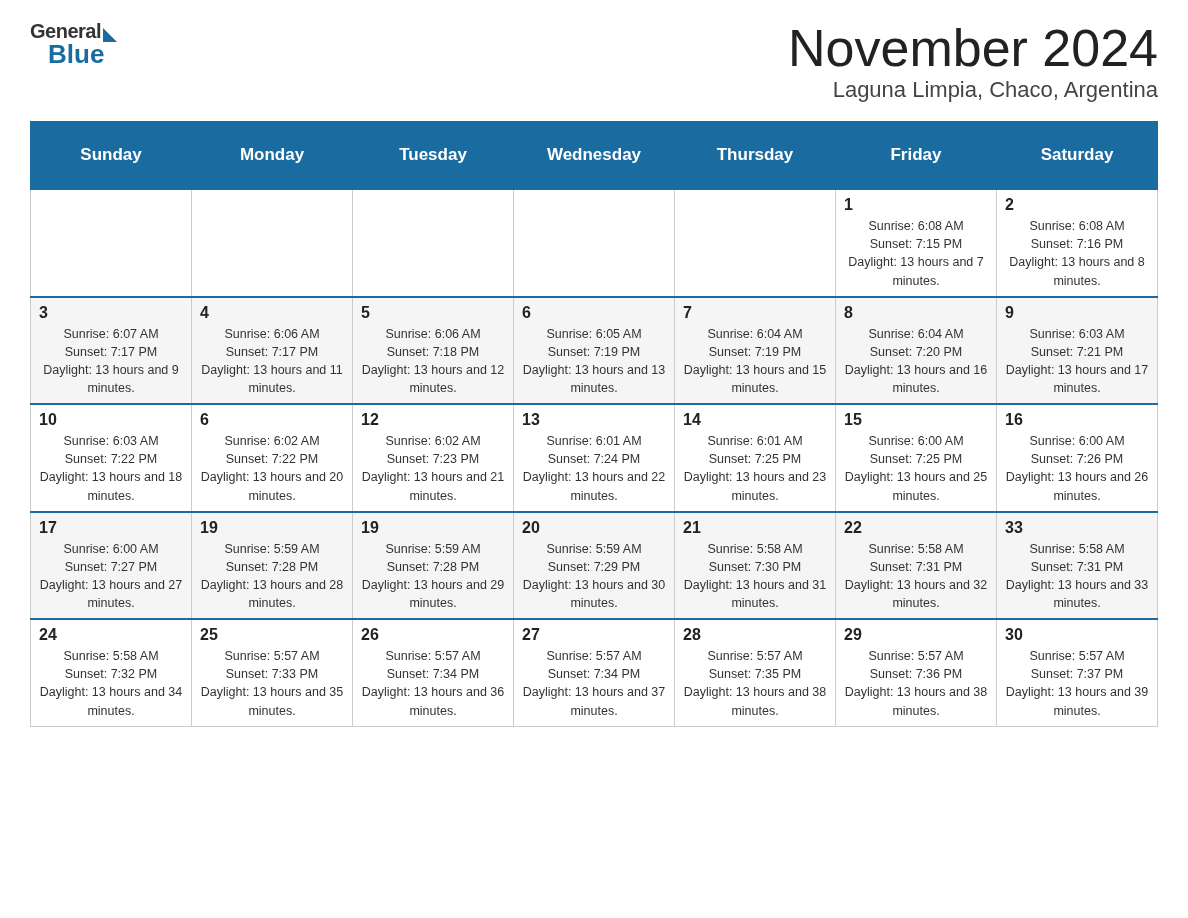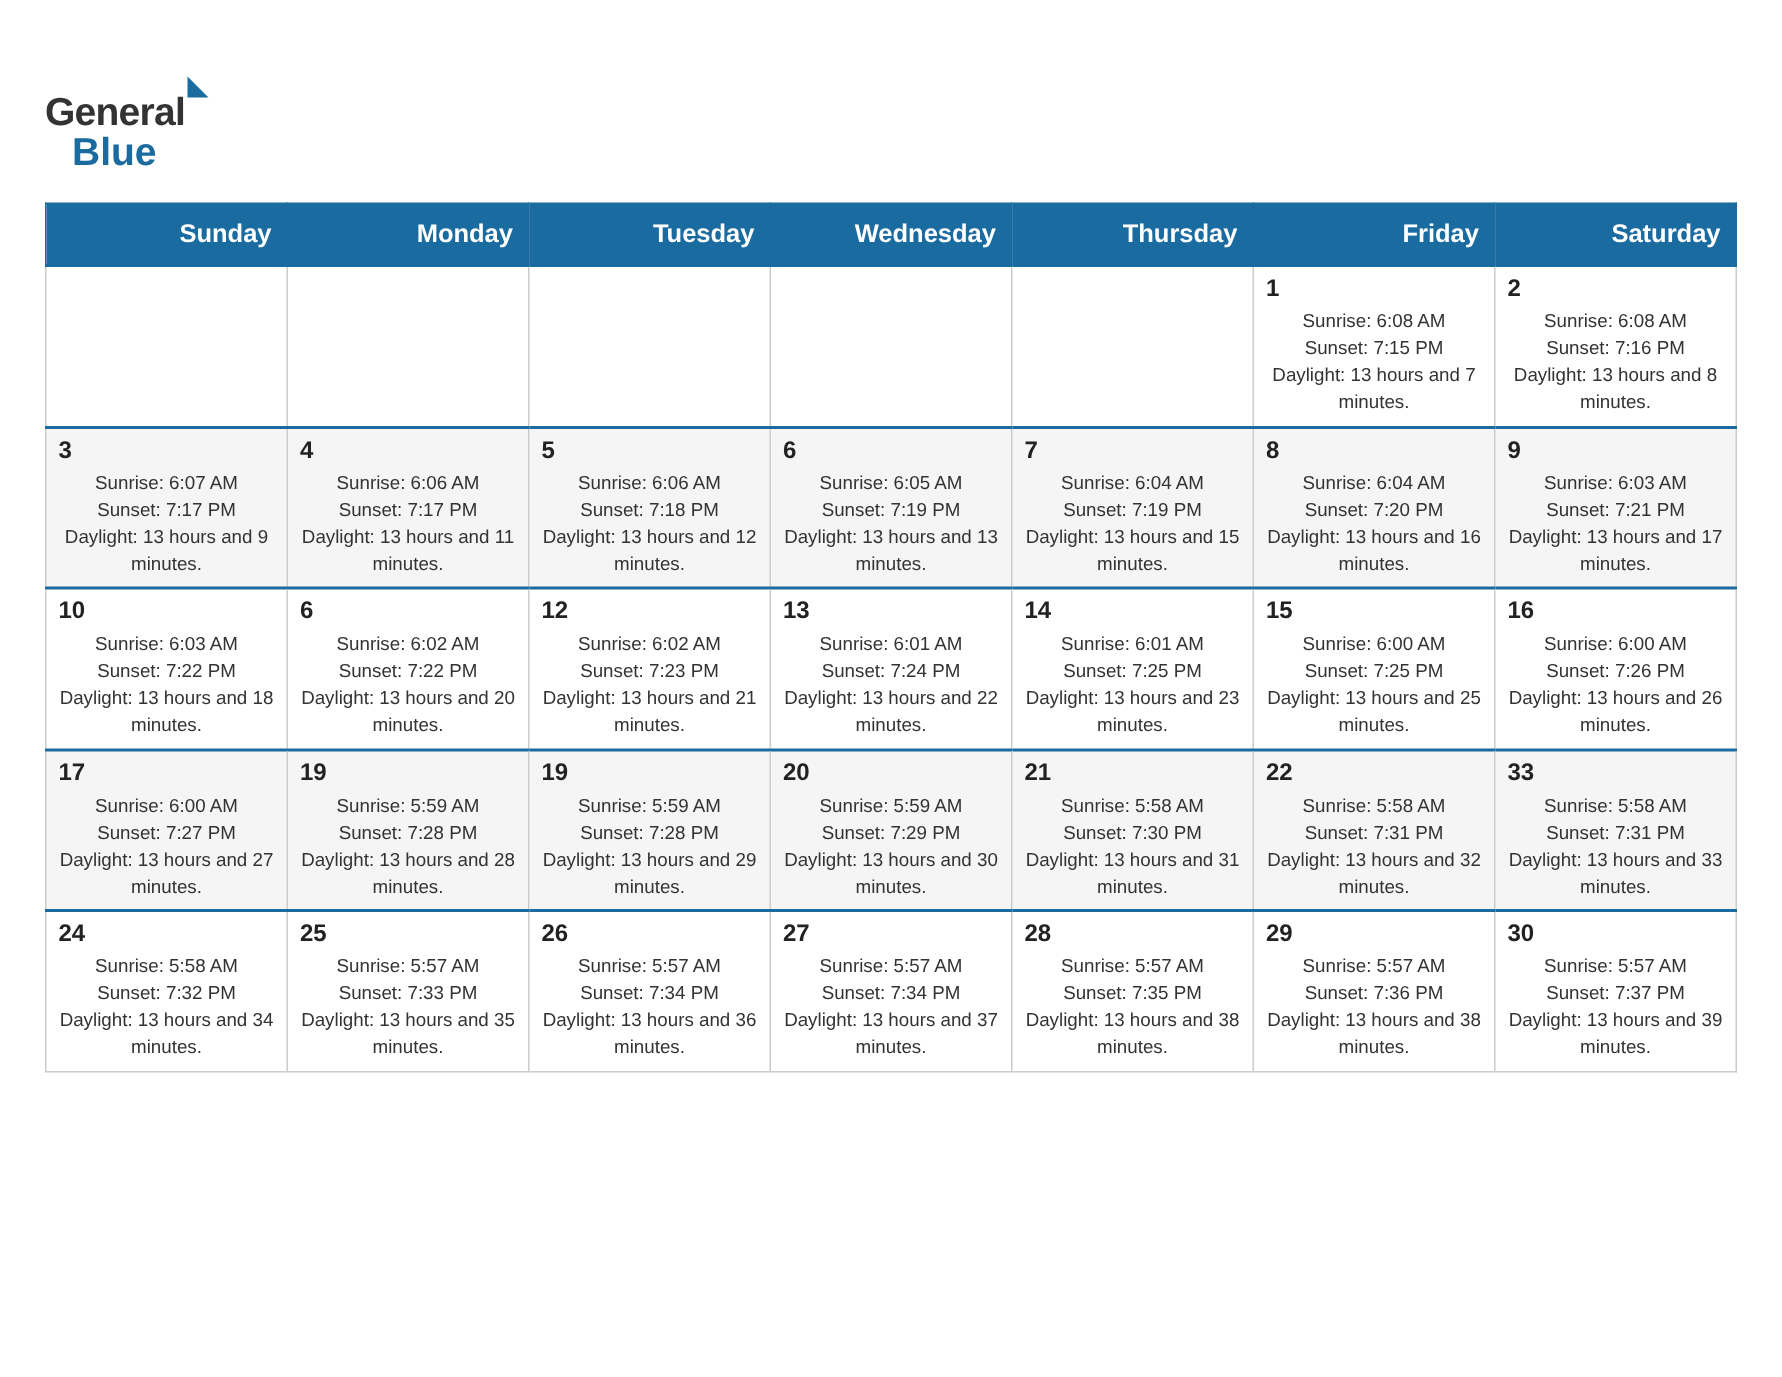--- a/index.html
+++ b/index.html
@@ -19,25 +19,24 @@
     .logo {
       display: flex;
       flex-direction: column;
       align-items: flex-start;
     }
     .logo-top {
       display: flex;
       align-items: center;
     }
     .logo-general {
-      font-size: 26px;
+      font-size: 20px;
       font-weight: bold;
       color: #333;
       letter-spacing: -0.5px;
-      margin-top: 39px;
     }
     .logo-arrow {
       width: 0;
       height: 0;
       border-left: 14px solid #1a6ba0;
       border-top: 14px solid transparent;
       border-bottom: 0px solid transparent;
       margin-left: 2px;
       margin-top: 6px;
     }
@@ -64,22 +63,22 @@
     }
     .calendar {
       width: 100%;
       border-collapse: collapse;
     }
     .calendar th {
       background: #1a6ba0;
       color: #fff;
       font-size: 17px;
       font-weight: 600;
-      padding: 10px 10px;
-      text-align: right;
+      padding: 23px 10px;
+      text-align: center;
       border: 1px solid #1a6ba0;
     }
     .calendar td {
       vertical-align: top;
       border: 1px solid #ccc;
       padding: 6px 8px;
       width: 14.28%;
       min-height: 100px;
       background: #fff;
     }
@@ -108,20 +107,24 @@
 </head>
 <body>
 
 <div class="header">
   <div class="logo">
     <div class="logo-top">
       <span class="logo-general">General</span>
       <div class="logo-arrow"></div>
     </div>
     <span class="logo-blue">Blue</span>
+  </div>
+  <div class="title-block">
+    <h1>November 2024</h1>
+    <h2>Laguna Limpia, Chaco, Argentina</h2>
   </div>
 </div>
 
 <table class="calendar">
   <thead>
     <tr>
     <th>Sunday</th>
         <th>Monday</th>
         <th>Tuesday</th>
         <th>Wednesday</th>

